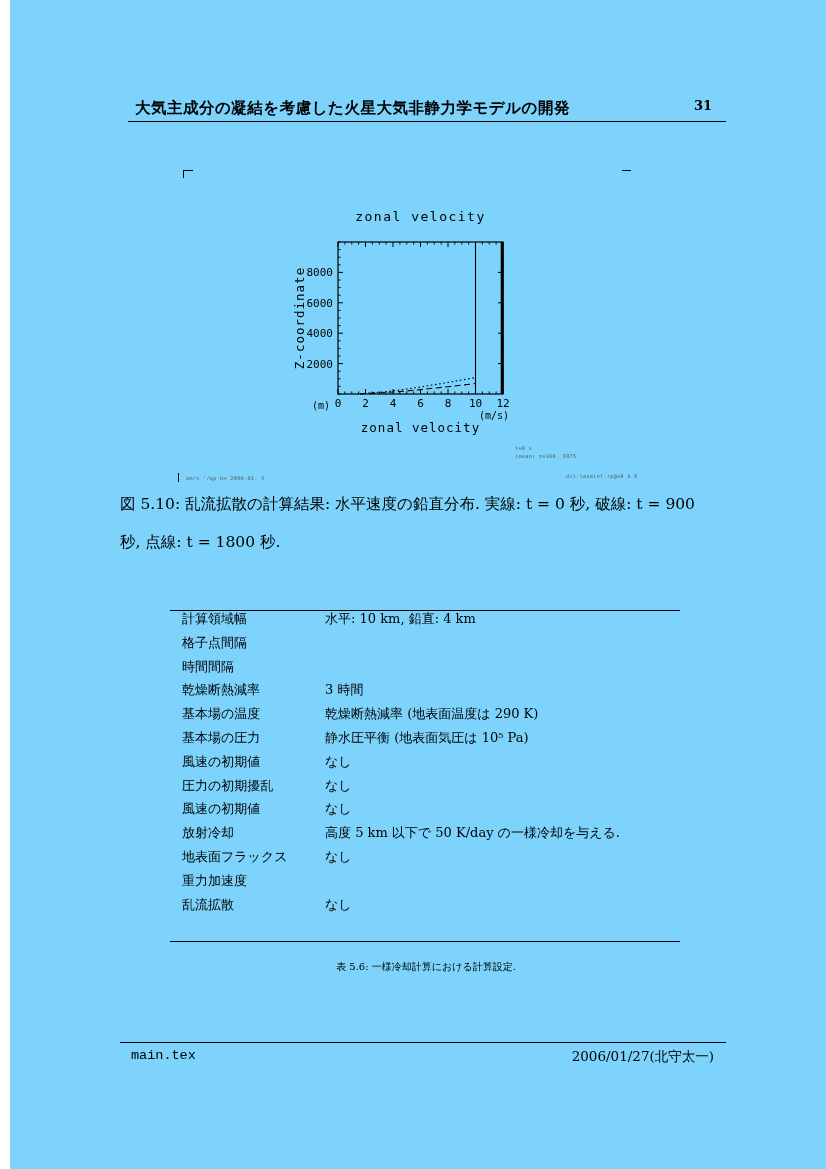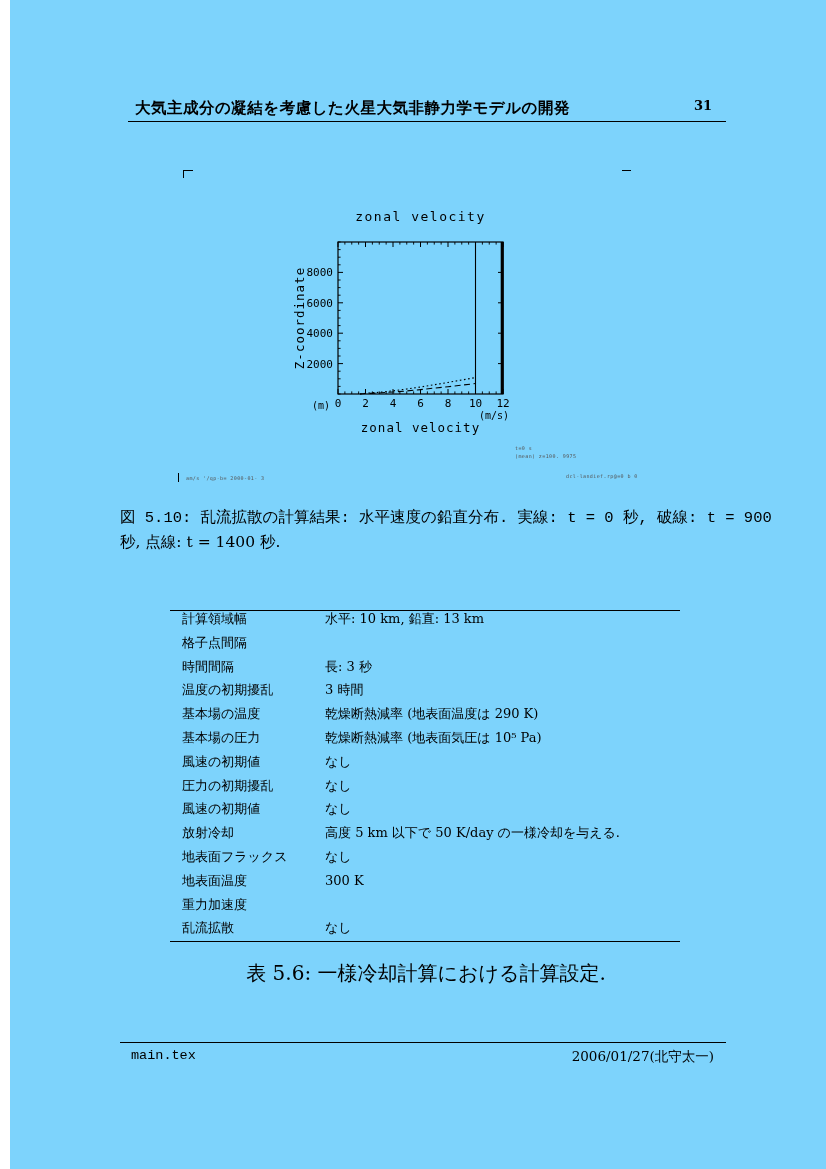--- a/index.html
+++ b/index.html
@@ -24,31 +24,31 @@
   
   .stamp{font-family:"DejaVu Sans Mono","Liberation Mono",monospace;color:#555;
          font-size:5px;letter-spacing:0.4px;white-space:nowrap;}
   #annot1{left:505px;top:445px;}
   #annot2{left:505px;top:453px;}
   #stamp-l{left:176px;top:475px;}
   #stamp-r{left:556px;top:473px;}
 
   
   .cap-line{left:110px;width:612px;font-size:15.5px;line-height:24px;white-space:nowrap;}
-  #cap1{top:506px;font-family:Liberation Mono, monospace;}
+  #cap1{top:492px;}
   #cap2{top:530px;}
   #tbl-toprule{left:160px;top:610px;width:510px;border-top:1.3px solid #000;height:0;}
   #tbl-botrule{left:160px;top:941px;width:510px;border-top:1.3px solid #000;height:0;}
   #tbl-rows{left:160px;top:607px;width:510px;}
   .trow{display:flex;height:23.8px;line-height:23.8px;font-size:13px;}
   .tlabel{width:143px;padding-left:12px;white-space:nowrap;}
   .tvalue{flex:1;white-space:nowrap;}
 
   
-  #tbl-cap{left:110px;top:960px;width:612px;text-align:center;font-size:20px;}
+  #tbl-cap{left:110px;top:960px;width:612px;text-align:center;font-size:10px;}
 
   
   #ftr-rule{left:110px;top:1042px;width:606px;height:0;border-top:1.2px solid #000;}
   #ftr-left{left:121px;top:1048px;font-size:13.5px;font-family:Liberation Mono, monospace;}
   #ftr-right{left:110px;top:1048px;width:594px;text-align:right;font-size:13.5px;}
 </style>
 </head>
 <body>
 
 <div id="page">
@@ -159,70 +159,65 @@
       <polyline points="350,394 355.5,393.544 369.25,392.936 383,392.024 396.75,390.96 410.5,389.592 424.25,388.072 438,386.704 451.75,385.184 465.5,383.512" fill="none" stroke="#000" stroke-width="1.1" stroke-dasharray="6,3.5"></polyline>
       <polyline points="350,394 355.5,393.24 369.25,392.328 383,390.808 396.75,388.984 410.5,387.008 424.25,384.728 438,382.448 451.75,380.016 465.5,377.584" fill="none" stroke="#000" stroke-width="1.1" stroke-dasharray="1.6,2.6"></polyline>
     </svg>
 
   <div class="abs stamp" id="annot1">t=0 s</div>
   <div class="abs stamp" id="annot2">(mean) z=100. 9975</div>
   <div class="abs stamp" id="stamp-l">am/s '/qp-b=  2000-01- 3</div>
   <div class="abs stamp" id="stamp-r">dcl-landief.rp@=0 b 0</div>
 
   <div class="abs cap-line" id="cap1">図 5.10: 乱流拡散の計算結果: 水平速度の鉛直分布. 実線: t = 0 秒, 破線: t = 900</div>
-  <div class="abs cap-line" id="cap2">秒, 点線: t = 1400 秒.</div>
+  <div class="abs cap-line" id="cap2">秒, 点線: t = 1800 秒.</div>
 
   <div class="abs" id="tbl-toprule"></div>
   <div class="abs" id="tbl-rows">
     <div class="trow">
         <div class="tlabel">計算領域幅</div>
-        <div class="tvalue">水平: 10 km, 鉛直: 13 km</div>
+        <div class="tvalue">水平: 10 km, 鉛直: 4 km</div>
       </div>
     <div class="trow">
         <div class="tlabel">格子点間隔</div>
       </div>
     <div class="trow">
         <div class="tlabel">時間間隔</div>
-        <div class="tvalue">長: 3 秒</div>
-      </div>
-    <div class="trow">
-        <div class="tlabel">温度の初期擾乱</div>
+      </div>
+    <div class="trow">
+        <div class="tlabel">乾燥断熱減率</div>
         <div class="tvalue">3 時間</div>
       </div>
     <div class="trow">
         <div class="tlabel">基本場の温度</div>
         <div class="tvalue">乾燥断熱減率 (地表面温度は 290 K)</div>
       </div>
     <div class="trow">
         <div class="tlabel">基本場の圧力</div>
-        <div class="tvalue">乾燥断熱減率 (地表面気圧は 10⁵ Pa)</div>
+        <div class="tvalue">静水圧平衡 (地表面気圧は 10⁵ Pa)</div>
       </div>
     <div class="trow">
         <div class="tlabel">風速の初期値</div>
         <div class="tvalue">なし</div>
       </div>
     <div class="trow">
         <div class="tlabel">圧力の初期擾乱</div>
         <div class="tvalue">なし</div>
       </div>
     <div class="trow">
         <div class="tlabel">風速の初期値</div>
         <div class="tvalue">なし</div>
       </div>
     <div class="trow">
         <div class="tlabel">放射冷却</div>
         <div class="tvalue">高度 5 km 以下で 50 K/day の一様冷却を与える.</div>
       </div>
     <div class="trow">
         <div class="tlabel">地表面フラックス</div>
         <div class="tvalue">なし</div>
-      </div>
-    <div class="trow">
-        <div class="tlabel">地表面温度</div>
-        <div class="tvalue">300 K</div>
       </div>
     <div class="trow">
         <div class="tlabel">重力加速度</div>
       </div>
     <div class="trow">
         <div class="tlabel">乱流拡散</div>
         <div class="tvalue">なし</div>
       </div>
   </div>
   <div class="abs" id="tbl-botrule"></div>

